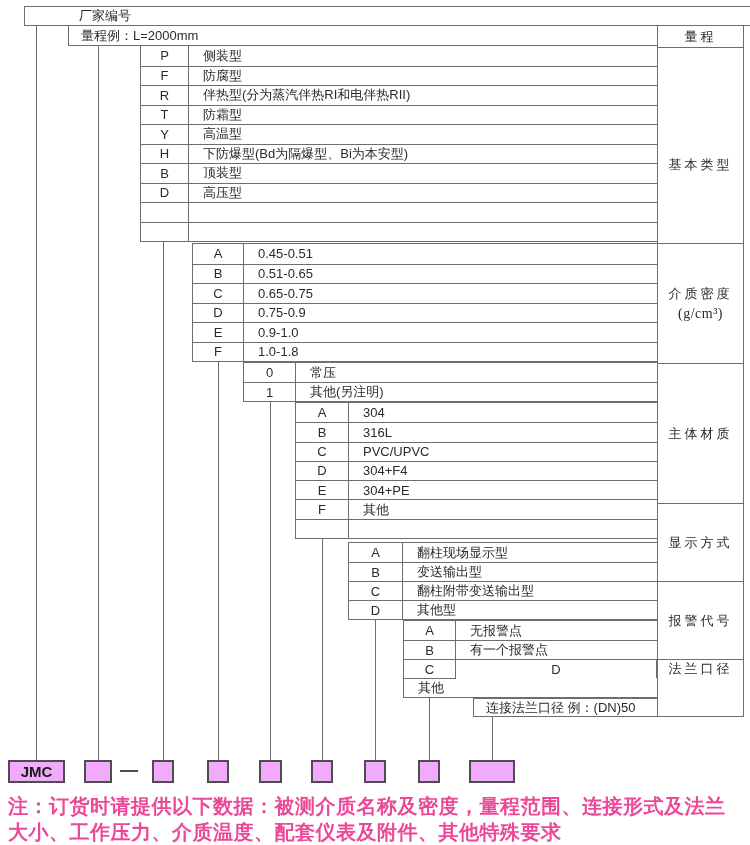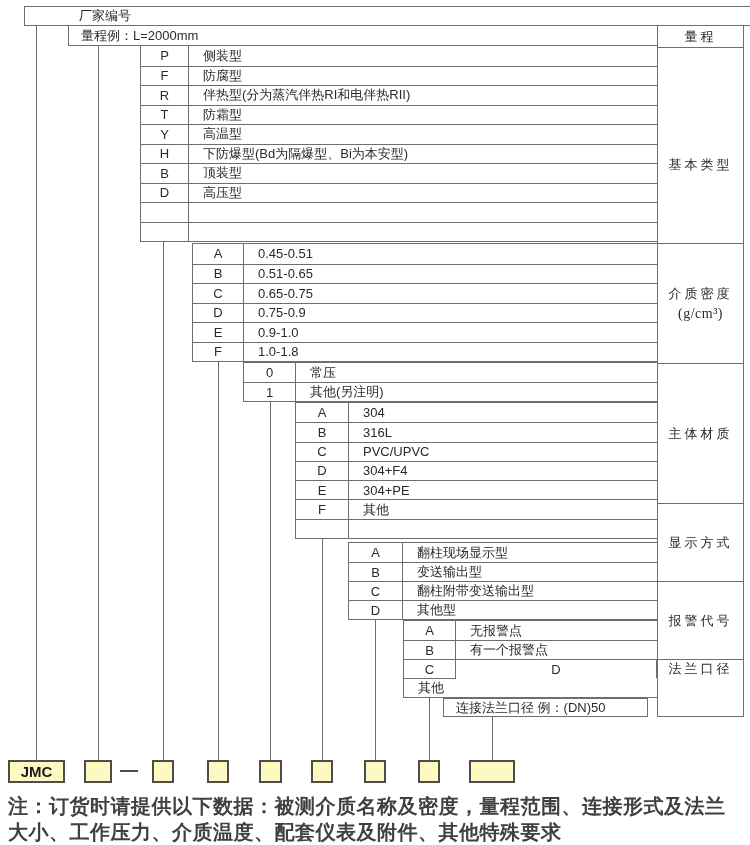--- a/index.html
+++ b/index.html
@@ -27,21 +27,21 @@
   .lab{box-sizing:border-box;border-top:1px solid var(--bc);display:flex;flex-direction:column;
        align-items:center;justify-content:center;
        font-family:"Liberation Serif", serif;font-size:13px;letter-spacing:3px;color:var(--tc);}
   .labels .lab:first-child{border-top:none;}
   .lab .sub{letter-spacing:0.5px;font-size:14px;margin-top:3px;}
 
   
   .vline{position:absolute;width:1px;background:#6e6e6e;}
 
   
-  .mbox{position:absolute;box-sizing:border-box;top:760px;height:23px;border:2px solid #4d4d4d;background:#fef9c3;
+  .mbox{position:absolute;box-sizing:border-box;top:760px;height:23px;border:2px solid #4d4d4d;background:#f0abfc;
         display:flex;align-items:center;justify-content:center;font-size:15px;font-weight:bold;color:#1a1a1a;}
   .dash{position:absolute;height:2px;background:#4d4d4d;}
 
   
   .note{position:absolute;left:8px;top:793px;width:740px;
         font-size:20px;font-weight:bold;line-height:26px;letter-spacing:0.5px;}
 </style>
 </head>
 <body>
 
@@ -131,21 +131,21 @@
   <div class="tbl" style="left:403px;top:620px;width:255px;height:78px;grid-template-columns:52px 1fr;grid-template-rows:repeat(4,1fr);">
     <div class="c code">A</div>
     <div class="c desc">无报警点</div>
     <div class="c code">B</div>
     <div class="c desc">有一个报警点</div>
     <div class="c code">C</div>
     <div class="c code">D</div>
     <div class="c desc">其他</div>
   </div>
 
-  <div class="abs hbox" style="left:443px;top:698px;width:205px;height:19px;padding-left:12px;">
+  <div class="abs hbox" style="left:473px;top:698px;width:205px;height:19px;padding-left:12px;">
     <span>连接法兰口径 例：(DN)50</span>
   </div>
 
   <div class="labels" style="left:657px;top:25px;width:87px;height:692px;">
     <div class="lab" style="height:21px;">
       <span>量程</span>
     </div>
     <div class="lab" style="height:196px;padding-top:38px;">
       <span>基本类型</span>
     </div>
@@ -183,18 +183,18 @@
   <div class="mbox" style="left:84px;width:28px;"></div>
   <div class="dash" style="left:120px;top:770px;width:18px;"></div>
   <div class="mbox" style="left:152px;width:22px;"></div>
   <div class="mbox" style="left:207px;width:22px;"></div>
   <div class="mbox" style="left:259px;width:23px;"></div>
   <div class="mbox" style="left:311px;width:22px;"></div>
   <div class="mbox" style="left:364px;width:22px;"></div>
   <div class="mbox" style="left:418px;width:22px;"></div>
   <div class="mbox" style="left:469px;width:46px;"></div>
 
-  <div class="note" style="color: #404040;">
+  <div class="note" style="color: #ec4899;">
     <div>注：订货时请提供以下数据：被测介质名称及密度，量程范围、连接形式及法兰</div>
     <div>大小、工作压力、介质温度、配套仪表及附件、其他特殊要求</div>
   </div>
 
 </div>
 
 </body></html>

